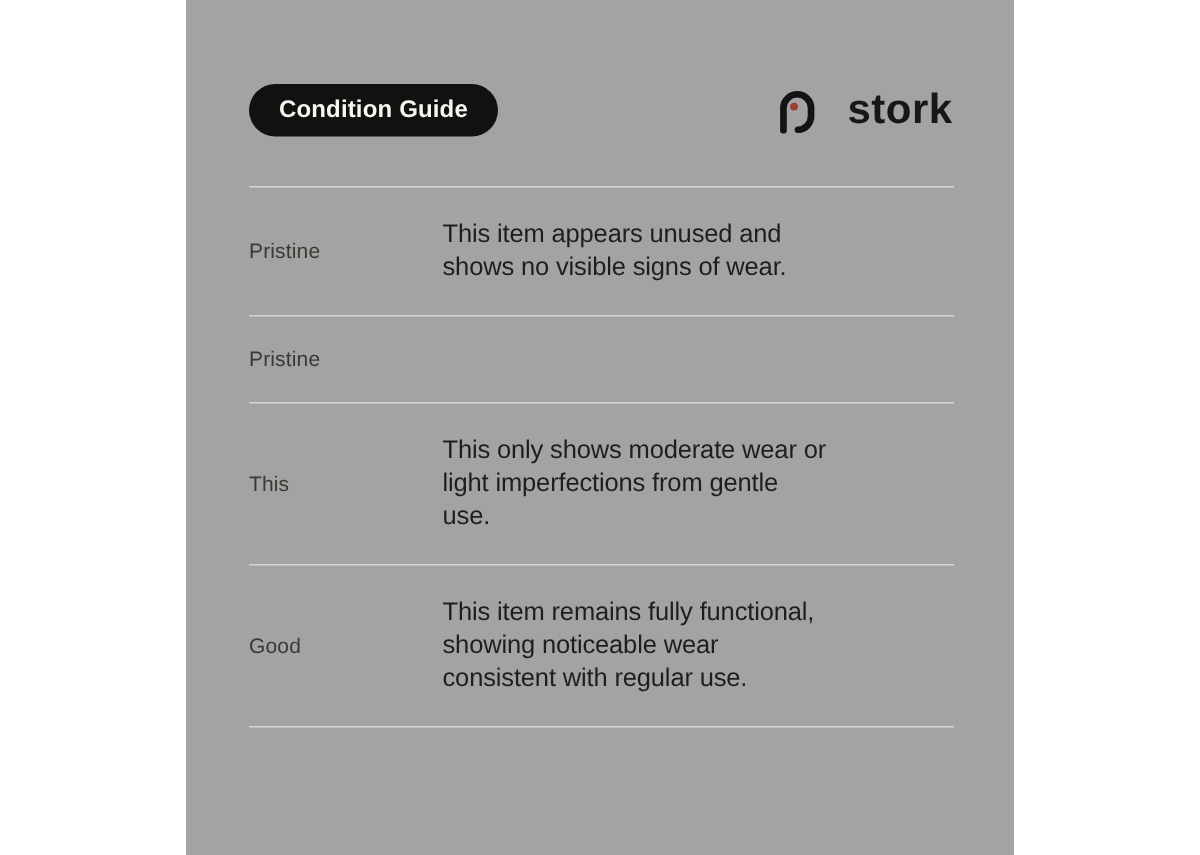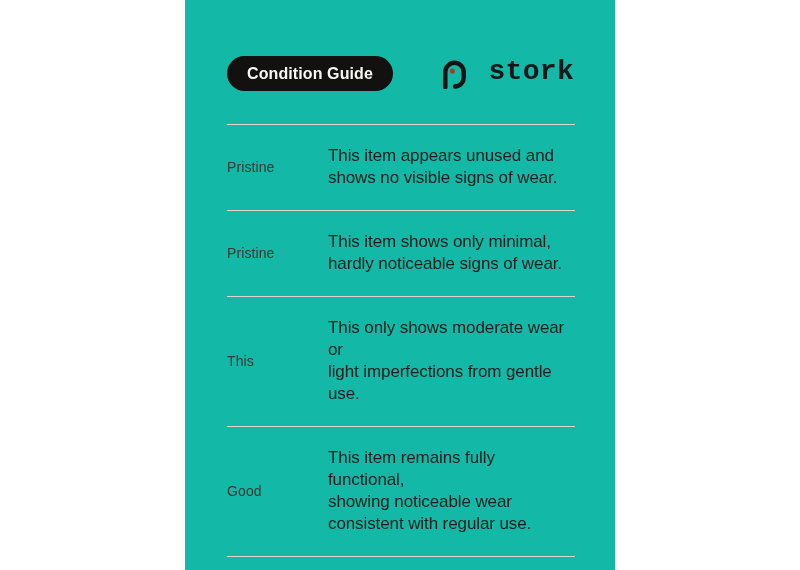--- a/index.html
+++ b/index.html
@@ -5,24 +5,24 @@
   html, body {
     margin: 0;
     padding: 0;
     width: 800px;
     height: 570px;
     background: #ffffff;
     font-family: "Liberation Sans", sans-serif;
     overflow: hidden;
   }
   .panel {
-    width: 430px;
+    width: 552px;
     height: 570px;
     margin: 0 auto;
-    background: #14b8a6;
+    background: #a3a3a3;
     box-sizing: border-box;
   }
   .header {
     display: flex;
     justify-content: space-between;
     align-items: center;
     padding: 56px 41px 0 42px;
   }
   .badge {
     display: inline-flex;
@@ -35,22 +35,22 @@
     border-radius: 18px;
     font-size: 16px;
     font-weight: 700;
     letter-spacing: 0.1px;
     white-space: nowrap;
     border: none;
     cursor: pointer;
   }
   .brand {
     display: flex;
+    align-items: center;
     gap: 18px;
-    font-family: Liberation Mono, monospace;
   }
   .brand-icon {
     width: 31px;
     height: 31px;
     display: block;
   }
   .brand-name {
     font-size: 28px;
     font-weight: 600;
     color: #17171a;
@@ -75,20 +75,21 @@
     color: #3a3933;
     letter-spacing: 0.1px;
   }
   .row-desc {
     font-size: 17px;
     line-height: 22px;
     font-weight: 500;
     color: #1e1e1c;
     letter-spacing: -0.1px;
     white-space: pre-line;
+    margin-left: 28px;
   }
 </style>
 </head>
 <body>
 
 <div class="panel">
 
   <div class="header">
     <button class="badge">Condition Guide</button>
 
@@ -104,22 +105,20 @@
   <div class="table">
 
     <div class="row">
       <div class="row-label">Pristine</div>
       <div class="row-desc">This item appears unused and
 shows no visible signs of wear.</div>
     </div>
 
     <div class="row">
       <div class="row-label">Pristine</div>
-      <div class="row-desc">This item shows only minimal,
-hardly noticeable signs of wear.</div>
     </div>
 
     <div class="row">
       <div class="row-label">This</div>
       <div class="row-desc">This only shows moderate wear or
 light imperfections from gentle
 use.</div>
     </div>
 
     <div class="row">

